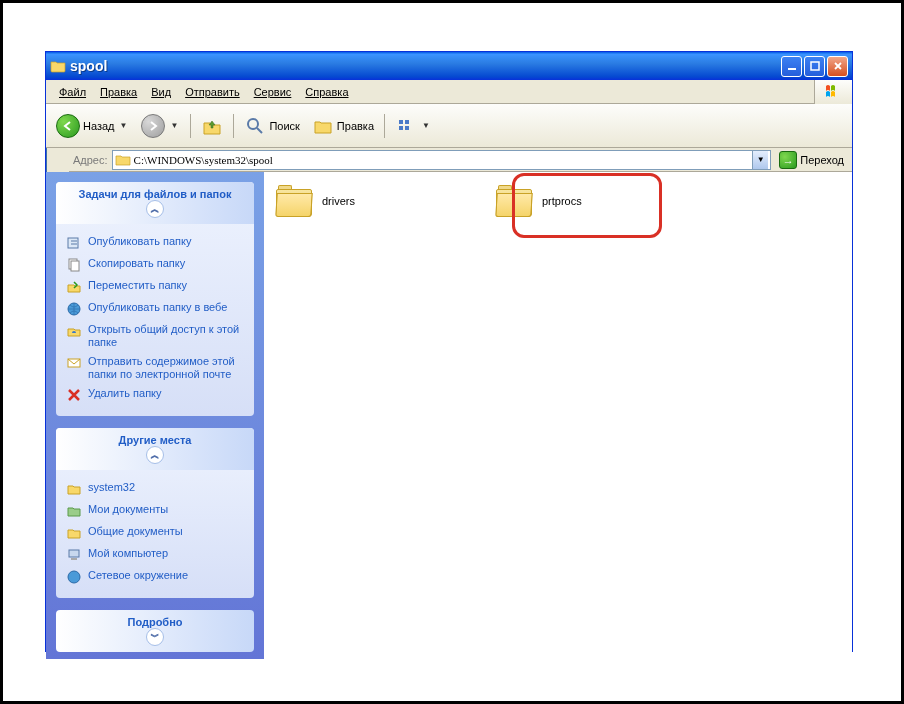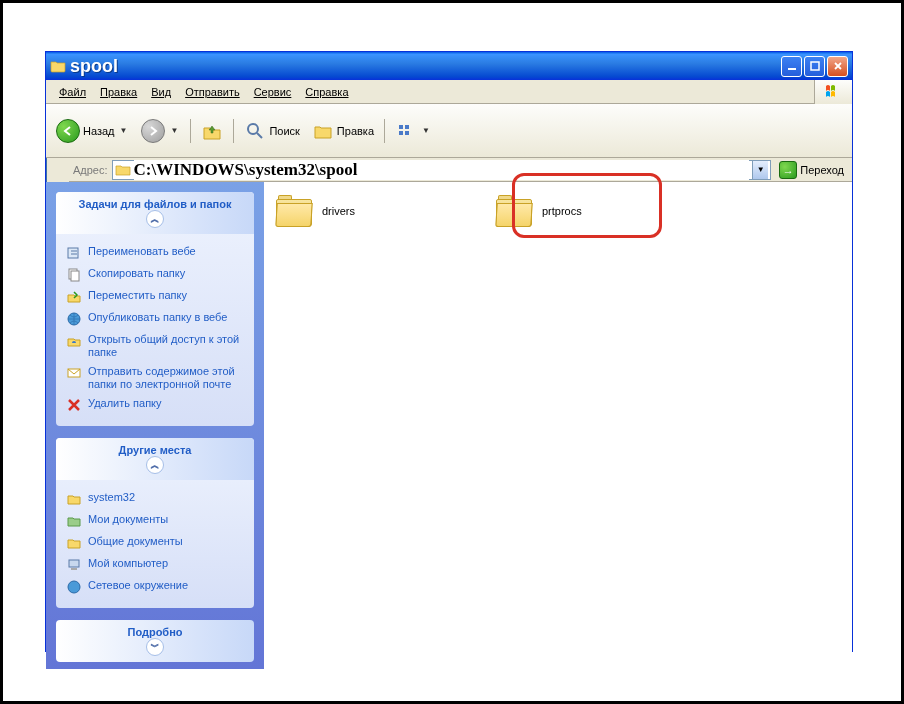--- a/index.html
+++ b/index.html
@@ -1,40 +1,40 @@
 <!DOCTYPE html>
 <html><head>
 <meta charset="utf-8">
 <style>
 * { box-sizing: border-box; margin: 0; padding: 0; }
 body { font-family: Tahoma, sans-serif; font-size: 11px; background: #fff; }
 .outer { border: 3px solid #000; width: 904px; height: 704px; position: relative; background: #fff; padding: 48px 42px; }
 .window { width: 808px; height: 601px; background: #ece9d8; border: 1px solid #0831d9; box-shadow: 0 0 0 1px #3b6ea5 inset; }
 .titlebar { height: 28px; background: linear-gradient(to bottom, #0058e6 0%, #3a93ff 8%, #2b7de3 40%, #0549d1 88%, #0831d9 100%); display: flex; align-items: center; padding: 0 4px; color: #fff; }
 .titlebar .tb-icon { width: 16px; height: 16px; margin-right: 4px; display: inline-flex; }
-.titlebar .tb-title { font-weight: bold; font-size: 18px; flex: 1; text-shadow: 1px 1px 0 #0a3a8a; }
+.titlebar .tb-title { font-weight: bold; font-size: 14px; flex: 1; text-shadow: 1px 1px 0 #0a3a8a; }
 .tb-btns { display: flex; gap: 2px; }
 .tb-btn { width: 21px; height: 21px; border-radius: 3px; border: 1px solid #fff; display: flex; align-items: center; justify-content: center; font-family: Arial; font-weight: bold; color: #fff; font-size: 11px; }
 .tb-min, .tb-max { background: linear-gradient(to bottom, #3c81f3, #255edb); }
 .tb-close { background: linear-gradient(to bottom, #f1a689, #d64f1f); }
 .menubar { height: 24px; background: #ece9d8; display: flex; align-items: center; padding: 0 6px; border-bottom: 1px solid #aca899; position: relative; }
 .menubar .m-item { padding: 2px 7px; cursor: default; }
 .menubar .m-item span { text-decoration: underline; text-decoration-thickness: 1px; }
 .winflag { position: absolute; right: 0; top: 0; width: 38px; height: 24px; border-left: 1px solid #aca899; background: linear-gradient(to bottom, #fdfdfb, #ece9d8); display: flex; align-items: center; justify-content: center; }
-.toolbar { height: 54px; background: linear-gradient(to bottom, #fdfdfb, #ece9d8); border-bottom: 1px solid #aca899; display: flex; align-items: center; padding: 0 5px; gap: 2px; }
+.toolbar { height: 44px; background: linear-gradient(to bottom, #fdfdfb, #ece9d8); border-bottom: 1px solid #aca899; display: flex; align-items: center; padding: 0 5px; gap: 2px; }
 .tbarbtn { display: flex; align-items: center; padding: 3px 5px; gap: 3px; border-radius: 3px; }
 .nav-circle { width: 24px; height: 24px; border-radius: 50%; display: flex; align-items: center; justify-content: center; color: #fff; font-weight: bold; }
 .nav-back { background: radial-gradient(circle at 30% 30%, #7fd84e, #2a9a1f); border: 1px solid #1a6b10; }
 .nav-fwd { background: radial-gradient(circle at 30% 30%, #d8d8d8, #9e9e9e); border: 1px solid #7a7a7a; }
 .sep { width: 1px; height: 24px; background: #aca899; margin: 0 3px; }
 .drop-arrow { font-size: 8px; color: #333; padding: 0 2px; }
 .addrbar { height: 24px; background: #ece9d8; display: flex; align-items: center; padding: 0 4px; border-bottom: 1px solid #aca899; gap: 4px; margin-left: 23px; }
 .addrbar .lbl { color: #7a7a7a; }
 .addr-input { flex: 1; height: 20px; border: 1px solid #7f9db9; background: #fff; display: flex; align-items: center; padding: 0 2px; gap: 3px; }
-.addr-input input { border: none; outline: none; flex: 1; font-family: Tahoma; font-size: 17px; font-weight: bold; }
+.addr-input input { border: none; outline: none; flex: 1; font-family: Tahoma; font-size: 11px; }
 .addr-dd { width: 16px; height: 18px; background: linear-gradient(to bottom,#e4eefd,#afc8ed); border-left: 1px solid #7f9db9; display: flex; align-items: center; justify-content: center; font-size: 8px; }
 .go-btn { display: flex; align-items: center; gap: 3px; padding: 0 4px; }
 .go-ico { width: 18px; height: 18px; background: radial-gradient(circle at 30% 30%, #7fd84e, #2a9a1f); border-radius: 3px; display: flex; align-items: center; justify-content: center; color: #fff; font-weight: bold; font-size: 11px; border: 1px solid #1a6b10; }
 .body-area { display: flex; height: calc(100% - 28px - 24px - 36px - 24px); }
 .sidebar { width: 218px; background: linear-gradient(to bottom, #7aa1e6 0%, #6375d6 100%); padding: 10px; overflow: hidden; }
 .panel { background: linear-gradient(to bottom, #eef3fe, #d6dff7); border-radius: 4px; margin-bottom: 12px; overflow: hidden; }
 .panel-head { background: linear-gradient(to right, #fff, #c7d8f8); padding: 6px 10px; display: flex; align-items: center; justify-content: space-between; color: #215dc6; font-weight: bold; cursor: pointer; flex-direction: column; }
 .panel-head .chev { width: 18px; height: 18px; border-radius: 50%; background: #fff; border: 1px solid #a6bfe8; display: flex; align-items: center; justify-content: center; font-size: 9px; color: #4f6da9; }
 .panel-body { padding: 8px 10px 10px; }
 .task { display: flex; align-items: flex-start; gap: 6px; padding: 3px 0; color: #215dc6; cursor: pointer; line-height: 13px; }
@@ -175,21 +175,21 @@
             <span class="chev">︽</span>
           </div>
           <div class="panel-body">
             <div class="task">
                 <span class="ti">
                   <svg width="16" height="16">
                     <rect x="2" y="3" width="10" height="10" fill="#dce8f7" stroke="#5a7aa8"></rect>
                     <path d="M5 6 h6 M5 9 h6" stroke="#5a7aa8"></path>
                   </svg>
                 </span>
-                <span>Переименовать вебе</span>
+                <span>Опубликовать папку</span>
               </div>
             <div class="task">
                 <span class="ti">
                   <svg width="16" height="16">
                     <rect x="3" y="2" width="8" height="10" fill="#fff" stroke="#888"></rect>
                     <rect x="5" y="4" width="8" height="10" fill="#fff" stroke="#888"></rect>
                   </svg>
                 </span>
                 <span>Скопировать папку</span>
               </div>

